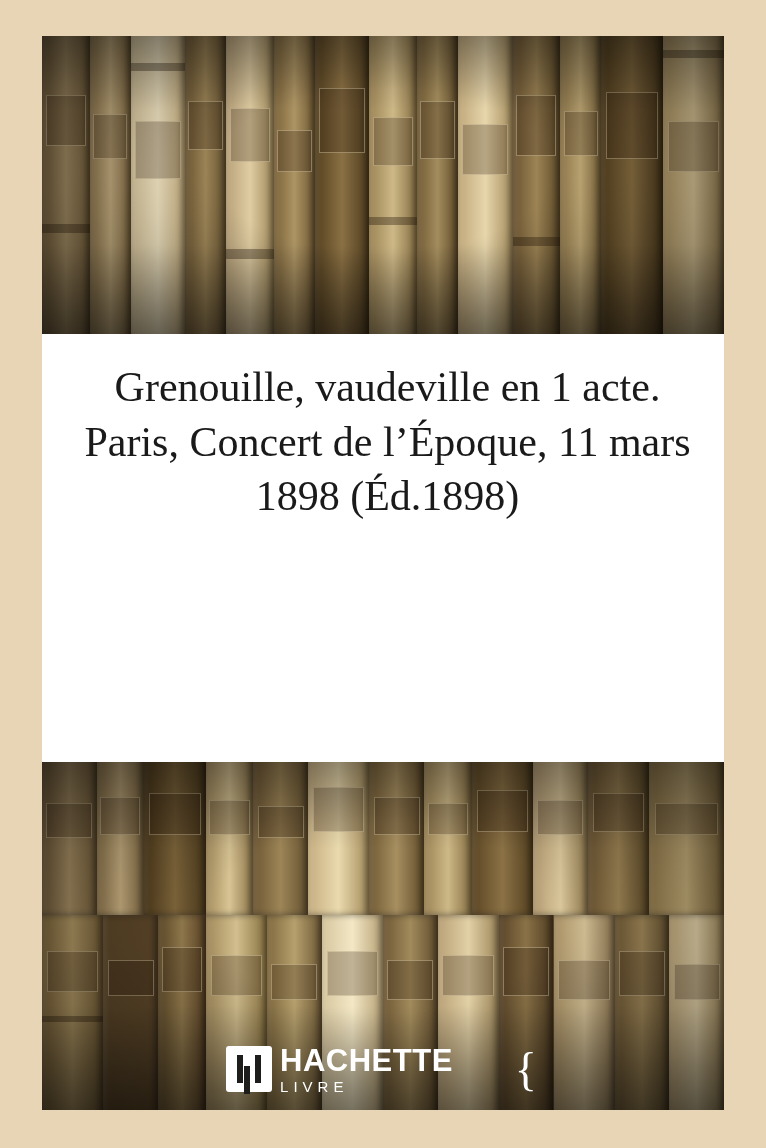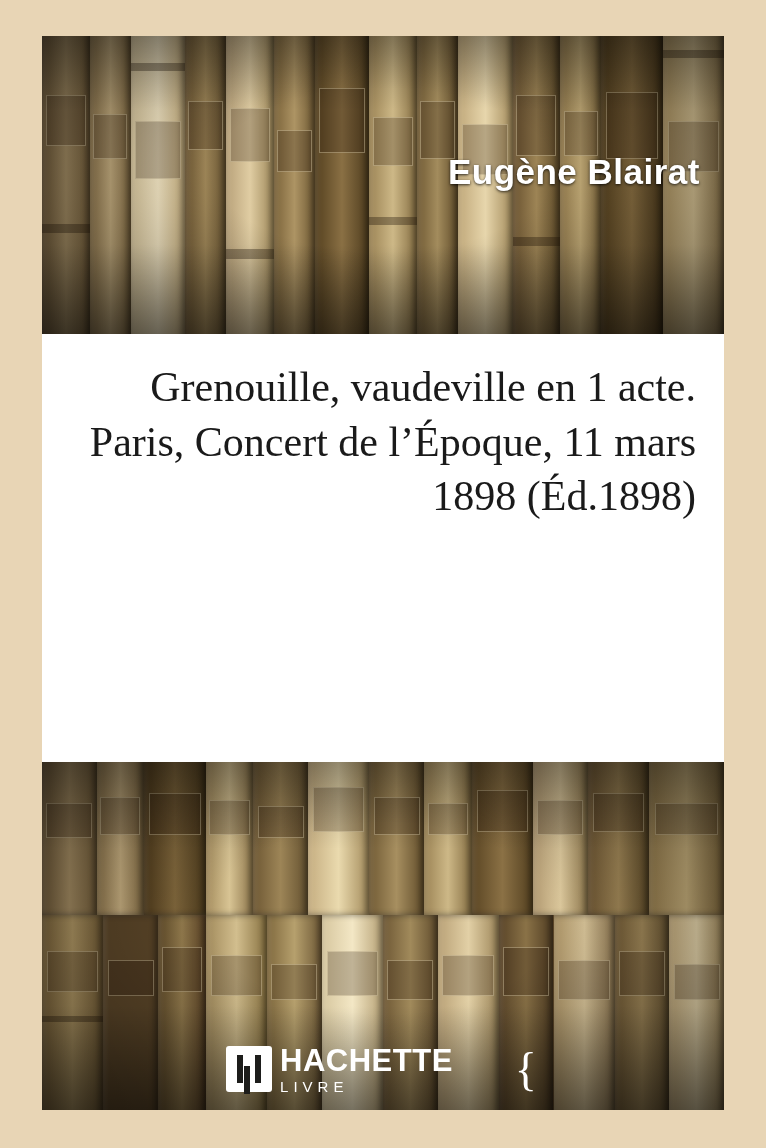--- a/index.html
+++ b/index.html
@@ -105,21 +105,21 @@
     top: 334px;
     width: 682px;
     height: 428px;
     background: #ffffff;
   }
   .title-text {
     position: absolute;
     left: 37px;
     right: 28px;
     top: 26px;
-    text-align: right;
+    text-align: center;
     font-family: "Liberation Serif", serif;
     font-size: 42px;
     line-height: 1.30;
     color: #1a1a1a;
   }
 
   
   .logos {
     position: absolute;
     left: 42px;
@@ -249,21 +249,20 @@
         <div class="label" style="top:21%;height:21%;"></div>
       </div>
       <div class="spine" style="left:91%;width:9%;background:linear-gradient(to right,#a68e5e,#d4c092,#8b7449);">
         <div class="label" style="top:30%;height:16%;"></div>
         <div class="band" style="top:8%;height:2.5%;"></div>
       </div>
     </div>
     <div class="vignette"></div>
   </div>
 
-  <div class="author">Eugène Blairat</div>
 
   <div class="title-panel">
     <div class="title-text">Grenouille, vaudeville en 1 acte. Paris, Concert de l’Époque, 11 mars 1898 (Éd.1898)</div>
   </div>
 
   <div class="photo-band photo-bottom">
     <div class="spines">
       <div class="spine" style="left:0%;width:8%;top:-2%;height:46%;background:linear-gradient(to right,#6b5636,#a58d63,#6e5937);">
         <div class="label" style="top:30%;height:22%;"></div>
       </div>

